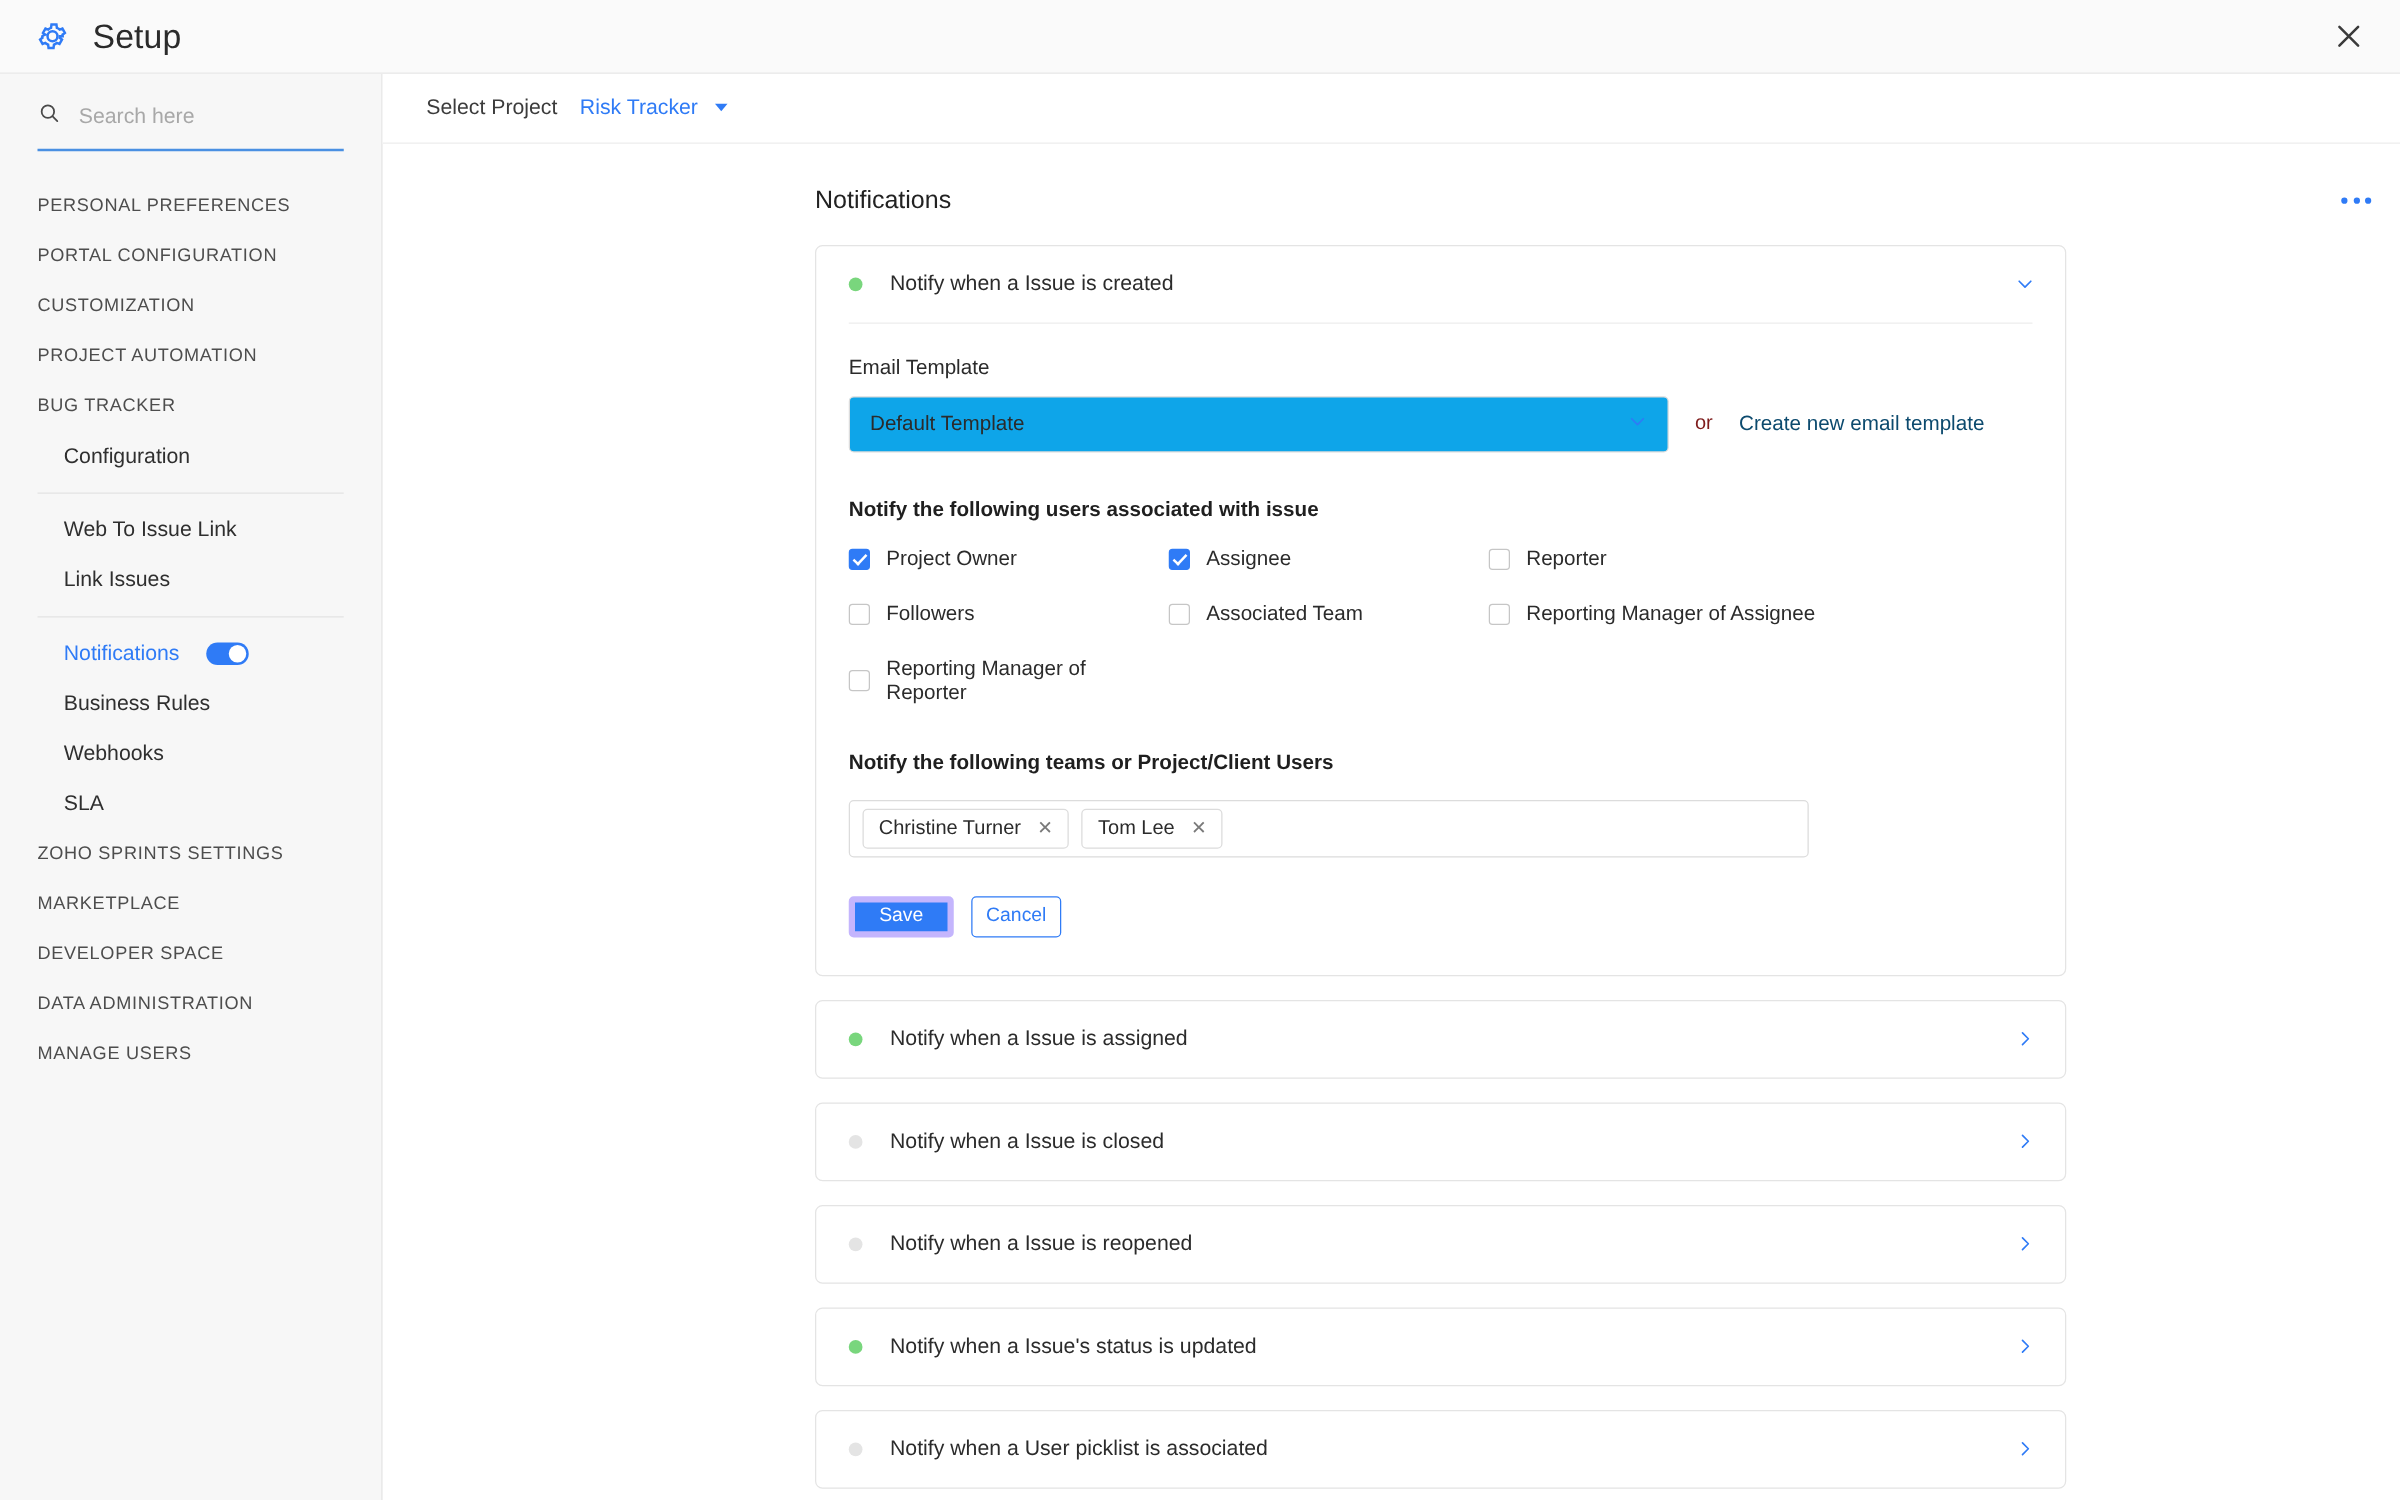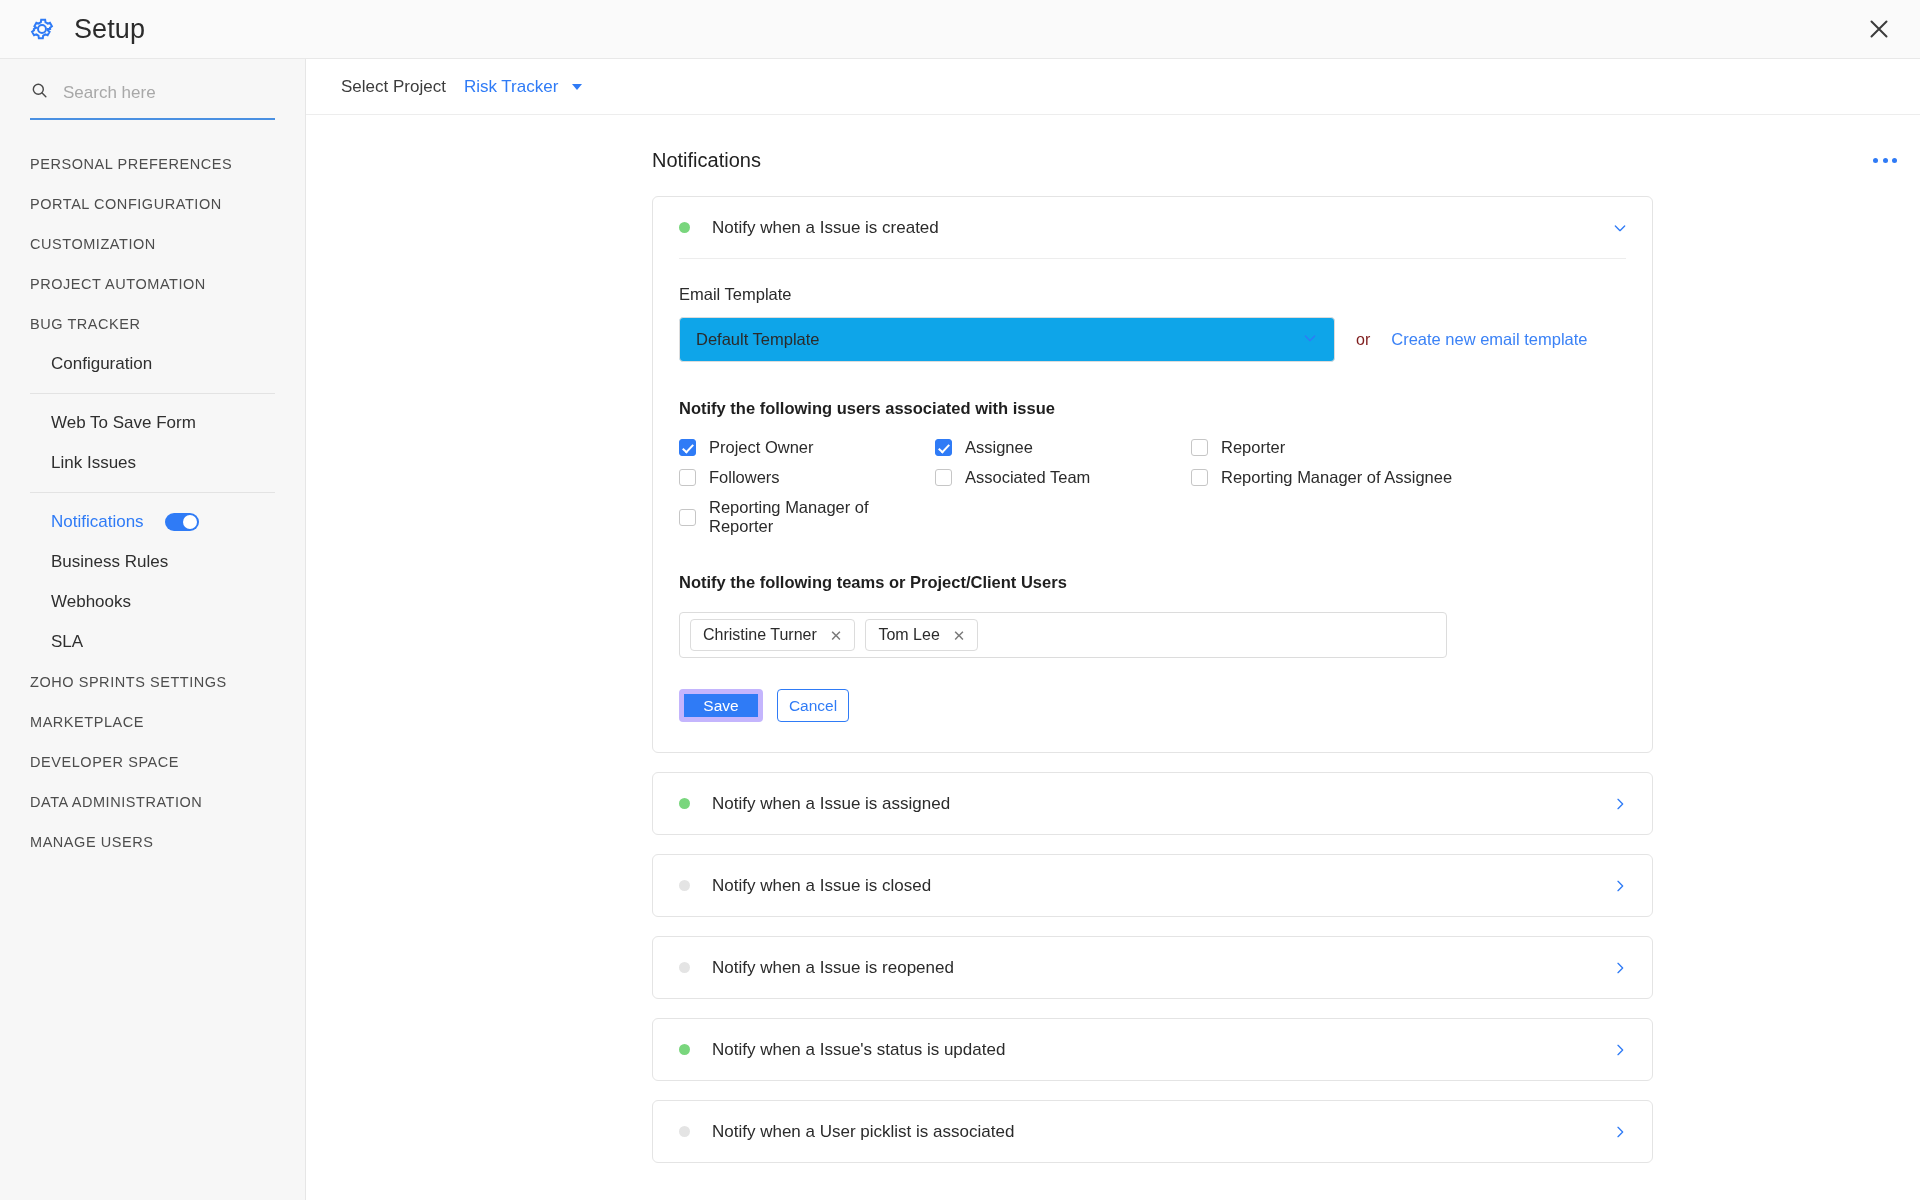--- a/index.html
+++ b/index.html
@@ -199,32 +199,32 @@
     border-radius: 4px;
     display: flex;
     align-items: center;
     padding: 0 16px;
     justify-content: space-between;
     cursor: pointer;
     background: #0ea5e9;
   }
   .select span { font-size: 16.5px; color: #2b2b2b; }
   .or-text { font-size: 16px; color: #7f1d1d; }
-  .link { font-size: 16.5px; color: #3b82f6; cursor: pointer; }
+  .link { font-size: 16.5px; color: #0c4a6e; cursor: pointer; }
 
   .section-title {
     font-size: 16.5px;
     color: #1f1f1f;
     font-weight: bold;
     margin: 37px 0 20px 0;
   }
   .cbgrid {
     display: grid;
     grid-template-columns: 256px 256px auto;
-    row-gap: 11px;
+    row-gap: 25px;
   }
   .cbrow { display: flex; align-items: center; gap: 13px; cursor: pointer; }
   .cb {
     width: 17px; height: 17px;
     border: 1.5px solid #c6c6c6;
     border-radius: 3px;
     background: #fff;
     flex: 0 0 auto;
     position: relative;
   }
@@ -313,21 +313,21 @@
         <div class="nav-section"><span>PERSONAL PREFERENCES</span></div>
         <div class="nav-section"><span>PORTAL CONFIGURATION</span></div>
         <div class="nav-section"><span>CUSTOMIZATION</span></div>
         <div class="nav-section"><span>PROJECT AUTOMATION</span></div>
         <div class="nav-section"><span>BUG TRACKER</span></div>
         <div class="nav-item">
           <span>Configuration</span>
         </div>
         <div class="nav-sep"></div>
         <div class="nav-item">
-          <span>Web To Save Form</span>
+          <span>Web To Issue Link</span>
         </div>
         <div class="nav-item">
           <span>Link Issues</span>
         </div>
         <div class="nav-sep"></div>
         <div class="nav-item active">
           <span>Notifications</span>
           <span class="toggle"></span>
         </div>
         <div class="nav-item">

